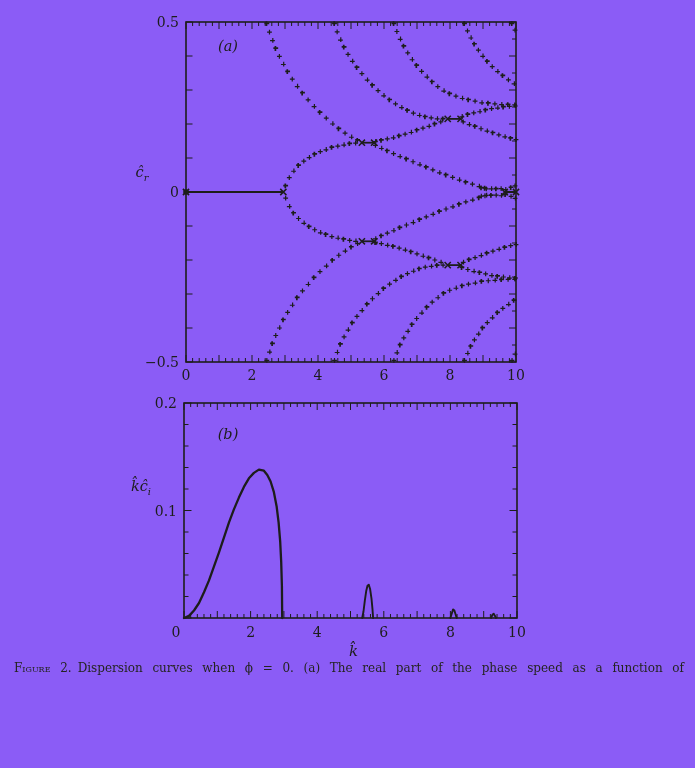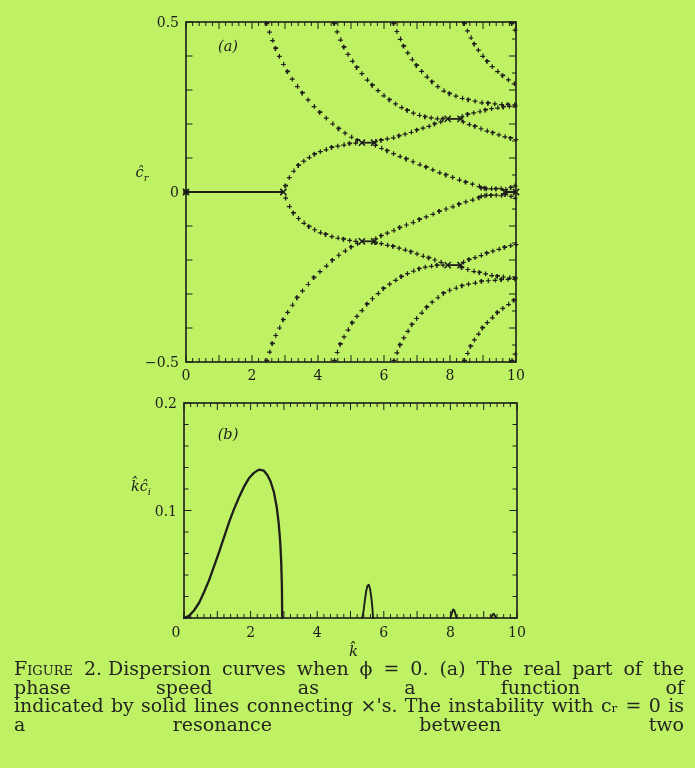--- a/index.html
+++ b/index.html
@@ -1,24 +1,24 @@
 <!DOCTYPE html>
 <html><head>
 <meta charset="utf-8">
 <style>
   html,body{margin:0;padding:0;background:#e8e8e4;}
   .page{
     position:relative;width:695px;height:768px;margin:0 auto;
-    background:#bef264;color:#1d1d1b;overflow:hidden;
+    background:#8b5cf6;color:#1d1d1b;overflow:hidden;
     font-family:"DejaVu Serif","Liberation Serif",serif;
   }
   svg{position:absolute;left:0;top:0;}
   .caption{
     position:absolute;left:14px;top:659px;width:670px;
-    font-size:19px;line-height:18.5px;color:#242420;
+    font-size:12px;line-height:18.5px;color:#242420;
     text-align:justify;
   }
   .cap-line{white-space:normal;}
   .just{text-align:justify;text-align-last:justify;}
   .last{text-align:left;text-align-last:left;}
   .sc{font-variant:small-caps;margin-right:6px;}
 </style>
 </head>
 <body>
 
@@ -655,16 +655,15 @@
       <g>
         <path d="M450.4 618.0L451.7 613.7L453.1 609.4L454.4 610.5L455.7 614.8L456.7 618.0" fill="none" stroke="#1d1d1b" stroke-width="1.9" stroke-linejoin="round" stroke-linecap="round"></path>
       </g>
       <g>
         <path d="M491.0 618.0L492.4 614.8L493.7 613.7L495.0 615.9L496.0 618.0" fill="none" stroke="#1d1d1b" stroke-width="1.9" stroke-linejoin="round" stroke-linecap="round"></path>
       </g>
     </svg>
 
   <div class="caption">
     <div class="cap-line just"><span class="sc">Figure 2.</span><span>Dispersion curves when ϕ = 0. (a) The real part of the phase speed as a function of</span></div>
-    <div class="cap-line just">indicated by solid lines connecting ×'s. The instability with cᵣ = 0 is a resonance between two</div>
   </div>
 
 </div>
 
 </body></html>

